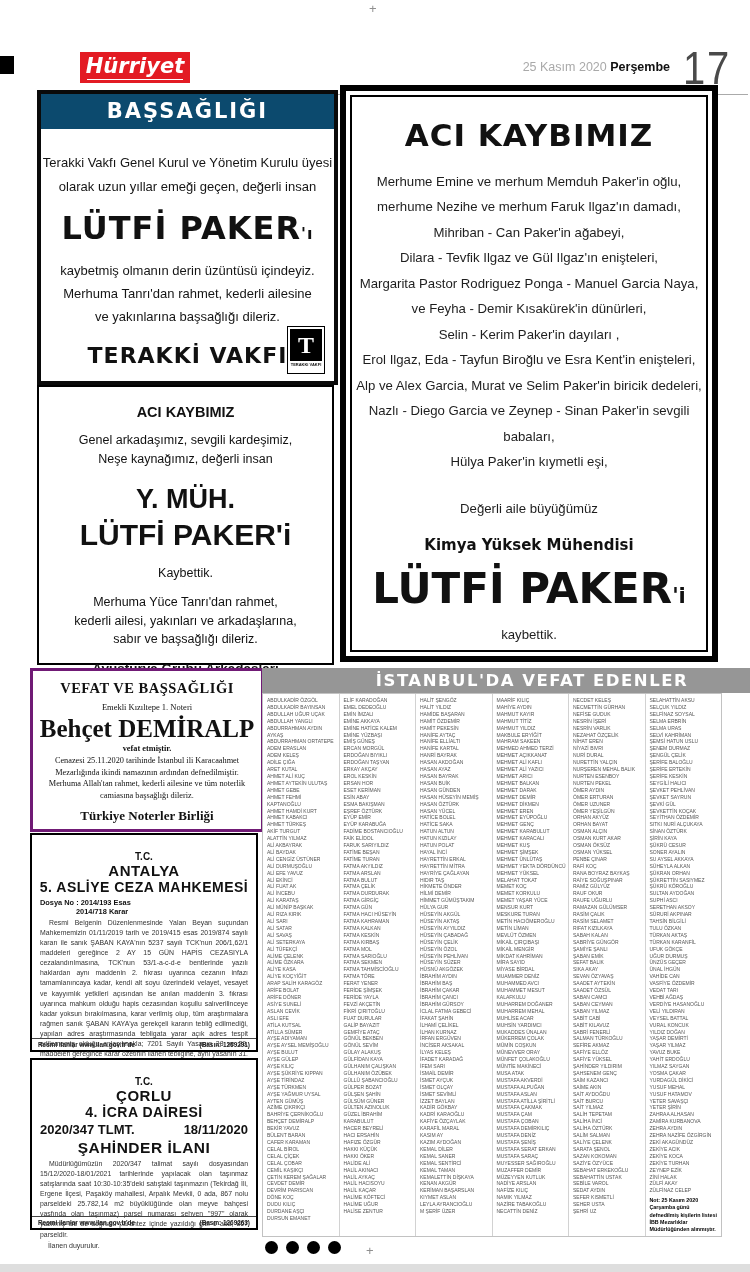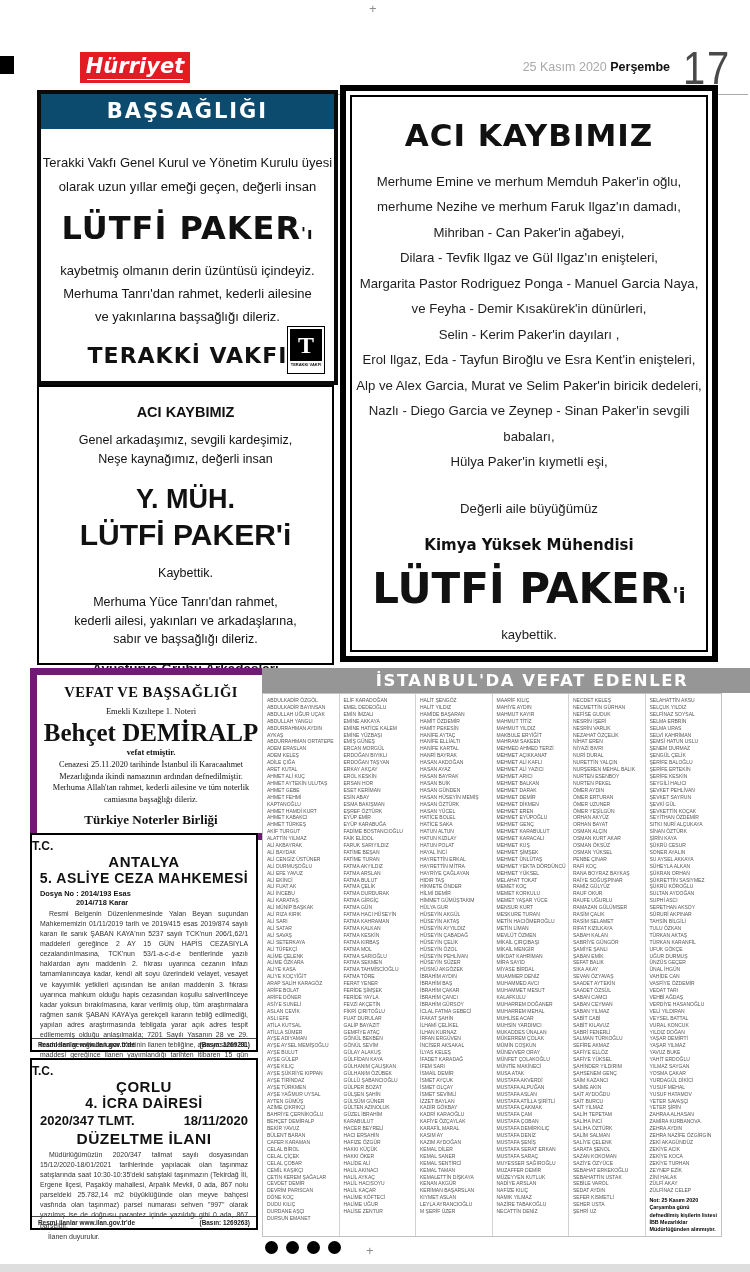--- a/index.html
+++ b/index.html
@@ -54,34 +54,34 @@
   .fr-title{margin-top:17px;font-size:14.5px;font-weight:bold;}
   .fr-intro{margin-top:11px;font-size:12.5px;line-height:1.55;}
   .fr-degree{margin-top:14px;font-size:27px;font-weight:bold;}
   .fr-name{margin-top:3px;font-size:30px;font-weight:bold;}
   .fr-passed{margin-top:14px;font-size:12.5px;}
   .fr-body{margin-top:13px;font-size:12.5px;line-height:1.5;}
   .fr-group{margin-top:12px;font-size:13.5px;font-weight:bold;}
   .fr-names{font-size:12.5px;line-height:1.55;}
 
   
-  .box-demiralp{left:30px;top:668px;width:228px;height:158px;border:7px solid #701a75;background:#fff;
+  .box-demiralp{left:30px;top:668px;width:228px;height:158px;border:3px solid #701a75;background:#fff;
                 font-family:"Liberation Serif",serif;}
   .dm-title{margin-top:9px;font-size:14.5px;font-weight:bold;letter-spacing:.5px;}
   .dm-sub{margin-top:5px;font-size:8.5px;}
   .dm-name{margin-top:3px;font-size:25px;font-weight:bold;}
   .dm-passed{margin-top:1px;font-size:8.3px;font-weight:bold;}
   .dm-body{margin-top:2px;padding:0 11px;font-size:8.3px;line-height:1.4;}
   .dm-sig{margin-top:7px;font-size:13px;font-weight:bold;}
 
   
   .notice{border:2px solid #000;background:#fff;box-sizing:border-box;}
   .box-antalya{left:30px;top:833px;width:228px;height:219px;}
   .box-corlu{left:30px;top:1058px;width:228px;height:172px;}
-  .nt-tc{margin-top:4px;font-size:12px;font-weight:bold;}
+  .nt-tc{margin-top:16px;font-size:10px;font-weight:bold;text-align:center;}
   .nt-city{font-size:15px;font-weight:bold;text-align:center;letter-spacing:.5px;}
   .nt-court{font-size:14px;font-weight:bold;text-align:center;letter-spacing:.5px;}
   .nt-dosya{padding:3px 8px 0 8px;font-size:7.4px;font-weight:bold;}
   .nt-dosya2{padding:0 8px 0 44px;font-size:7.4px;font-weight:bold;}
   .nt-body{padding:2px 8px 0 8px;font-size:6.9px;line-height:1.46;text-align:justify;color:#333;}
   .nt-body .ind{display:inline-block;width:9px;}
   .nt-footer{position:absolute;left:0;right:0;bottom:0;border-top:1px solid #444;display:flex;
              justify-content:space-between;padding:2px 6px;font-size:6.4px;font-weight:bold;color:#222;}
   .nt-refrow{display:flex;justify-content:space-between;padding:2px 8px 0 8px;font-size:13px;font-weight:bold;}
   .nt-duzeltme{margin-top:2px;text-align:center;font-size:15.5px;font-weight:bold;letter-spacing:.5px;}
@@ -213,21 +213,21 @@
   </div>
 
   <div class="abs notice box-corlu">
     <div class="nt-tc">T.C.</div>
     <div class="nt-city">ÇORLU</div>
     <div class="nt-court">4. İCRA DAİRESİ</div>
     <div class="nt-refrow">
       <span>2020/347 TLMT.</span>
       <span>18/11/2020</span>
     </div>
-    <div class="nt-duzeltme">DÜZELTME İLANI</div>
+    <div class="nt-duzeltme">ŞAHİNDER İLANI</div>
     <div class="nt-body"><span class="ind"></span><span>Müdürlüğümüzün 2020/347 talimat sayılı dosyasından 15/12/2020-18/01/2021 tarihlerinde yapılacak olan taşınmaz satışlarında saat 10:30-10:35'deki satıştaki taşınmazın (Tekirdağ İli, Ergene İlçesi, Paşaköy mahallesi, Arpalık Mevkii, 0 ada, 867 nolu parseldeki 25.782,14 m2 büyüklüğünde olan meyve bahçesi vasfında olan taşınmaz) parsel numarası sehven "997" olarak yazılmış ise de doğrusu parantez içinde yazıldığı gibi 0 ada, 867 parseldir.</span></div>
     <div class="nt-closing">İlanen duyurulur.</div>
     <div class="nt-footer">
       <span>Resmi ilanlar www.ilan.gov.tr'de</span>
       <span>(Basın: 1269263)</span>
     </div>
   </div>
 
   <div class="abs list-head">İSTANBUL'DA VEFAT EDENLER</div>
   <div class="abs list-body">

